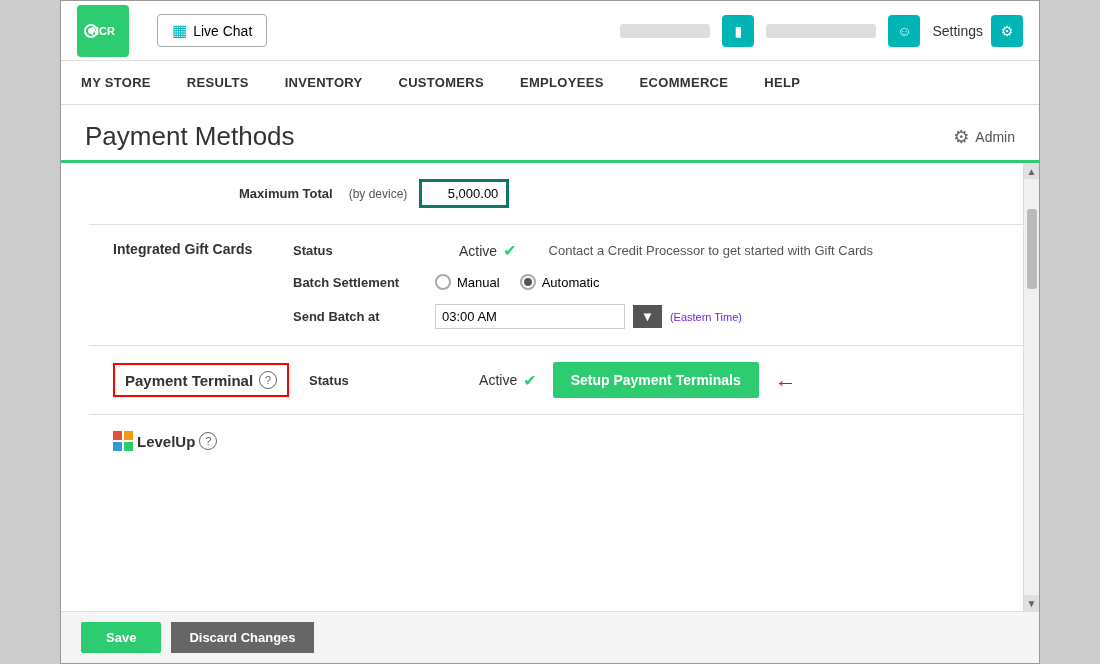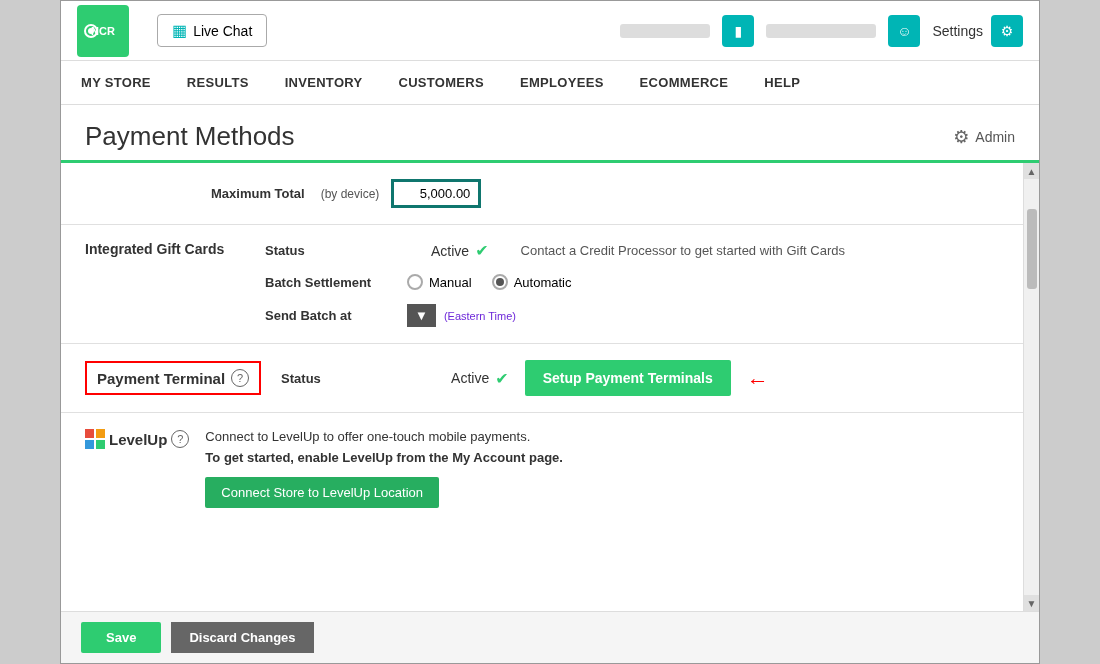--- a/index.html
+++ b/index.html
@@ -23,21 +23,21 @@
     
     .page { flex: 1; display: flex; flex-direction: column; }
     .page-header { padding: 16px 24px 8px 24px; display: flex; align-items: center; justify-content: space-between; }
     .page-title { font-size: 26px; font-weight: 300; color: #333; }
     .admin-area { display: flex; align-items: center; gap: 6px; font-size: 14px; color: #555; }
     .admin-gear { font-size: 18px; color: #666; }
     .green-line { height: 3px; background: #2ecc71; margin: 0; }
 
     
     .content-area { display: flex; flex: 1; overflow: hidden; }
-    .main-content { flex: 1; overflow-y: auto; position: relative; }
+    .main-content { flex: 1; overflow-y: auto; position: relative; padding-left: 28px; }
     .scrollbar-right { width: 16px; background: #f0f0f0; border-left: 1px solid #ddd; flex-shrink: 0; display: flex; flex-direction: column; align-items: center; }
     .scrollbar-track { flex: 1; width: 100%; position: relative; }
     .scrollbar-thumb { background: #bbb; border-radius: 3px; width: 10px; height: 80px; position: absolute; top: 30px; left: 3px; }
     .scrollbar-arrow { width: 16px; height: 16px; display: flex; align-items: center; justify-content: center; font-size: 10px; color: #666; cursor: pointer; background: #e0e0e0; }
 
     
     .form-section { padding: 16px 24px; border-bottom: 1px solid #e0e0e0; display: flex; align-items: flex-start; gap: 20px; }
     .form-section.max-total { padding-left: 150px; }
     .form-section-label { font-size: 14px; font-weight: bold; color: #333; min-width: 160px; flex-shrink: 0; }
     .form-fields { flex: 1; display: flex; flex-direction: column; gap: 14px; }
@@ -181,20 +181,21 @@
                     <div class="radio-inner"></div>
                   </div>
                   <span>Automatic</span>
                 </label>
               </div>
             </div>
 
             <div class="form-row">
               <span class="field-label">Send Batch at</span>
               <div class="time-select-area">
+                <input class="time-select" type="text" value="03:00 AM" style="">
                 <button class="time-dropdown">▼</button>
                 <span class="eastern-label">(Eastern Time)</span>
               </div>
             </div>
           </div>
         </div>
 
         <div class="payment-terminal-section">
           <div class="payment-terminal-label-box">
             <span class="payment-terminal-label">Payment Terminal</span>
@@ -215,25 +216,20 @@
           <div class="levelup-logo">
             <div class="levelup-squares">
               <div class="sq sq-red"></div>
               <div class="sq sq-yellow"></div>
               <div class="sq sq-blue"></div>
               <div class="sq sq-green"></div>
             </div>
             <span class="levelup-text">LevelUp</span>
             <div class="help-icon">?</div>
           </div>
-          <div class="levelup-content">
-            <p class="levelup-desc">Connect to LevelUp to offer one-touch mobile payments.</p>
-            <p class="levelup-desc2">To get started, enable LevelUp from the My Account page.</p>
-            <button class="connect-btn">Connect Store to LevelUp Location</button>
-          </div>
         </div>
 
       </div>
 
       <div class="scrollbar-right">
         <div class="scrollbar-arrow">▲</div>
         <div class="scrollbar-track">
           <div class="scrollbar-thumb"></div>
         </div>
         <div class="scrollbar-arrow">▼</div>

